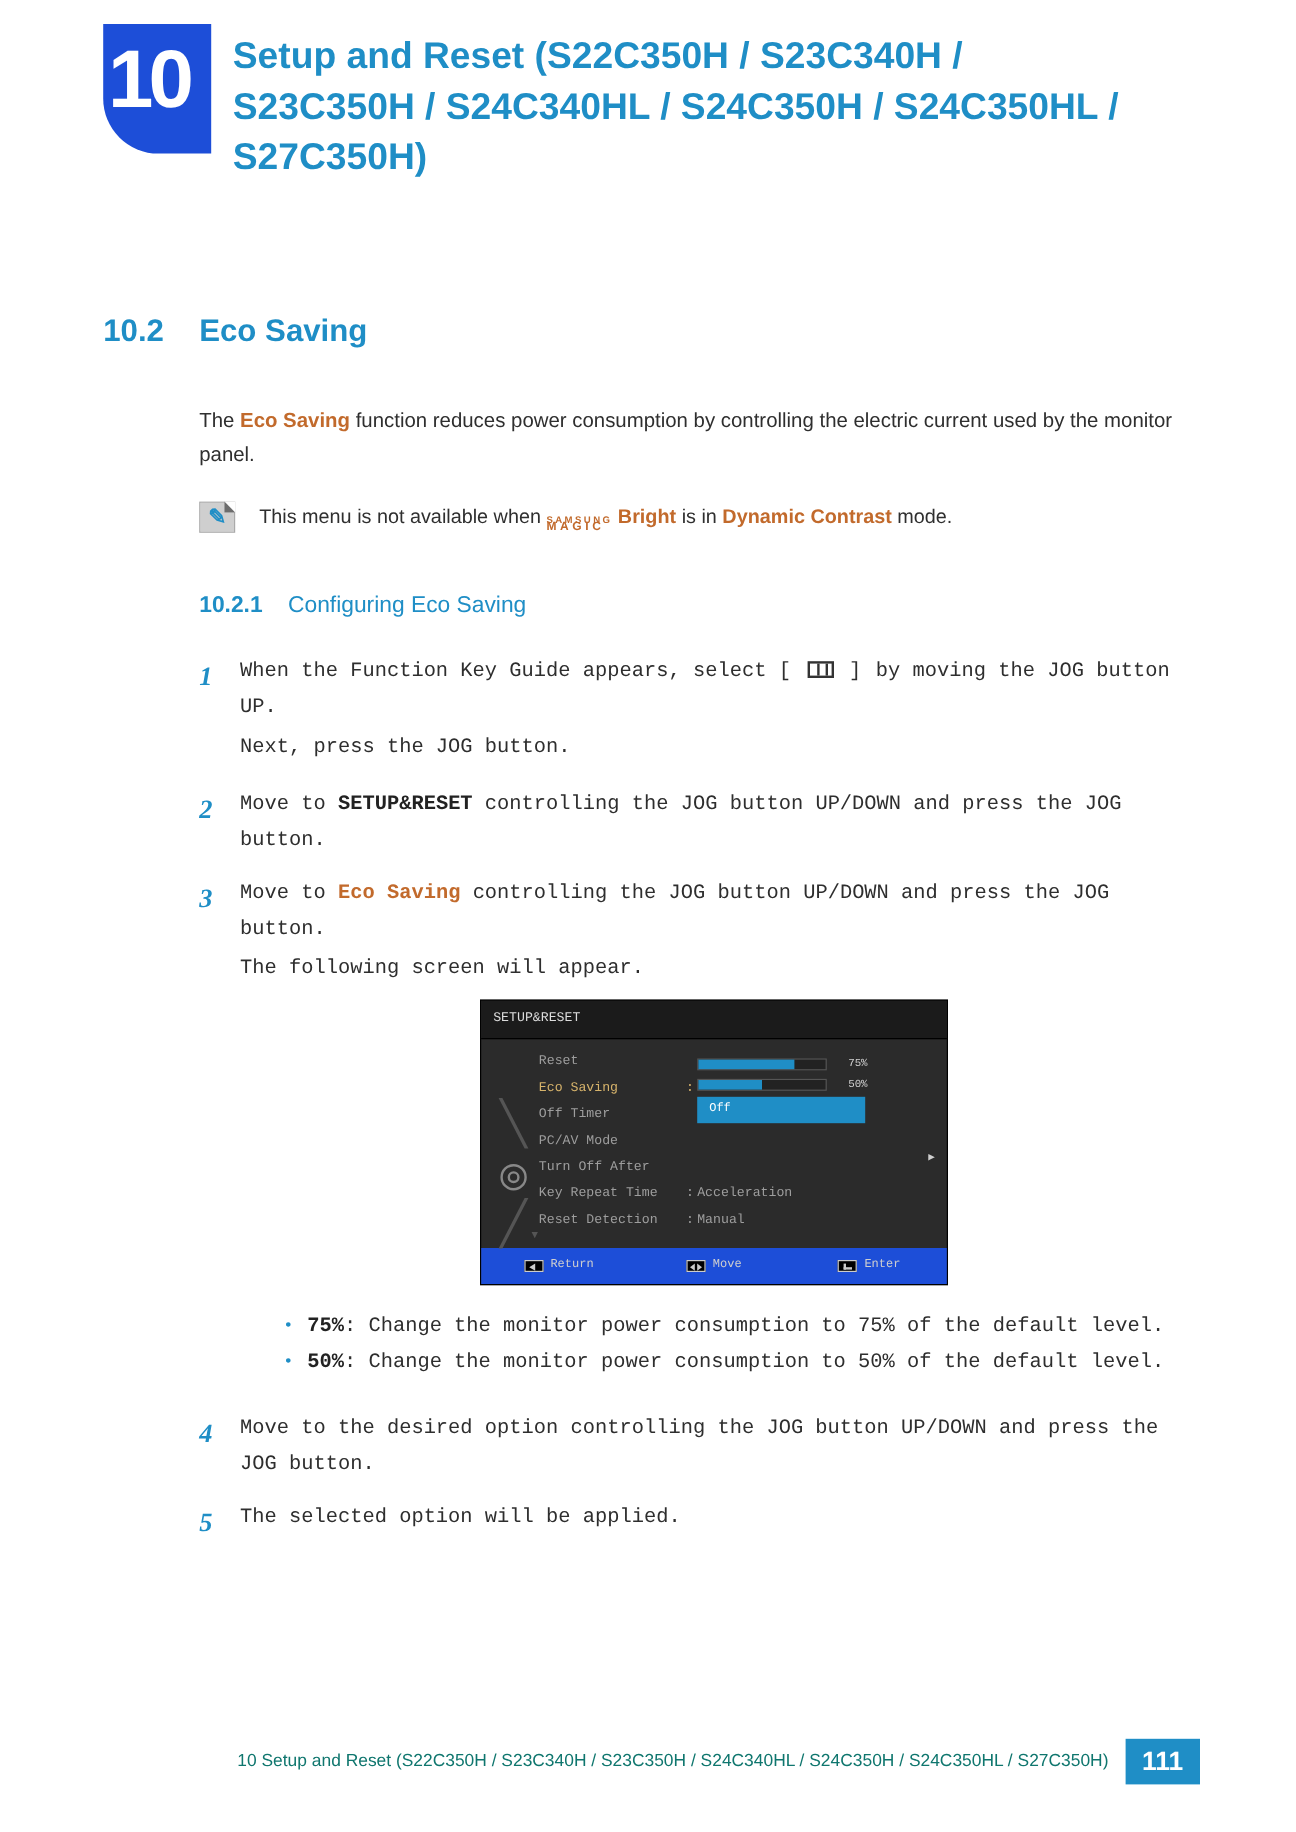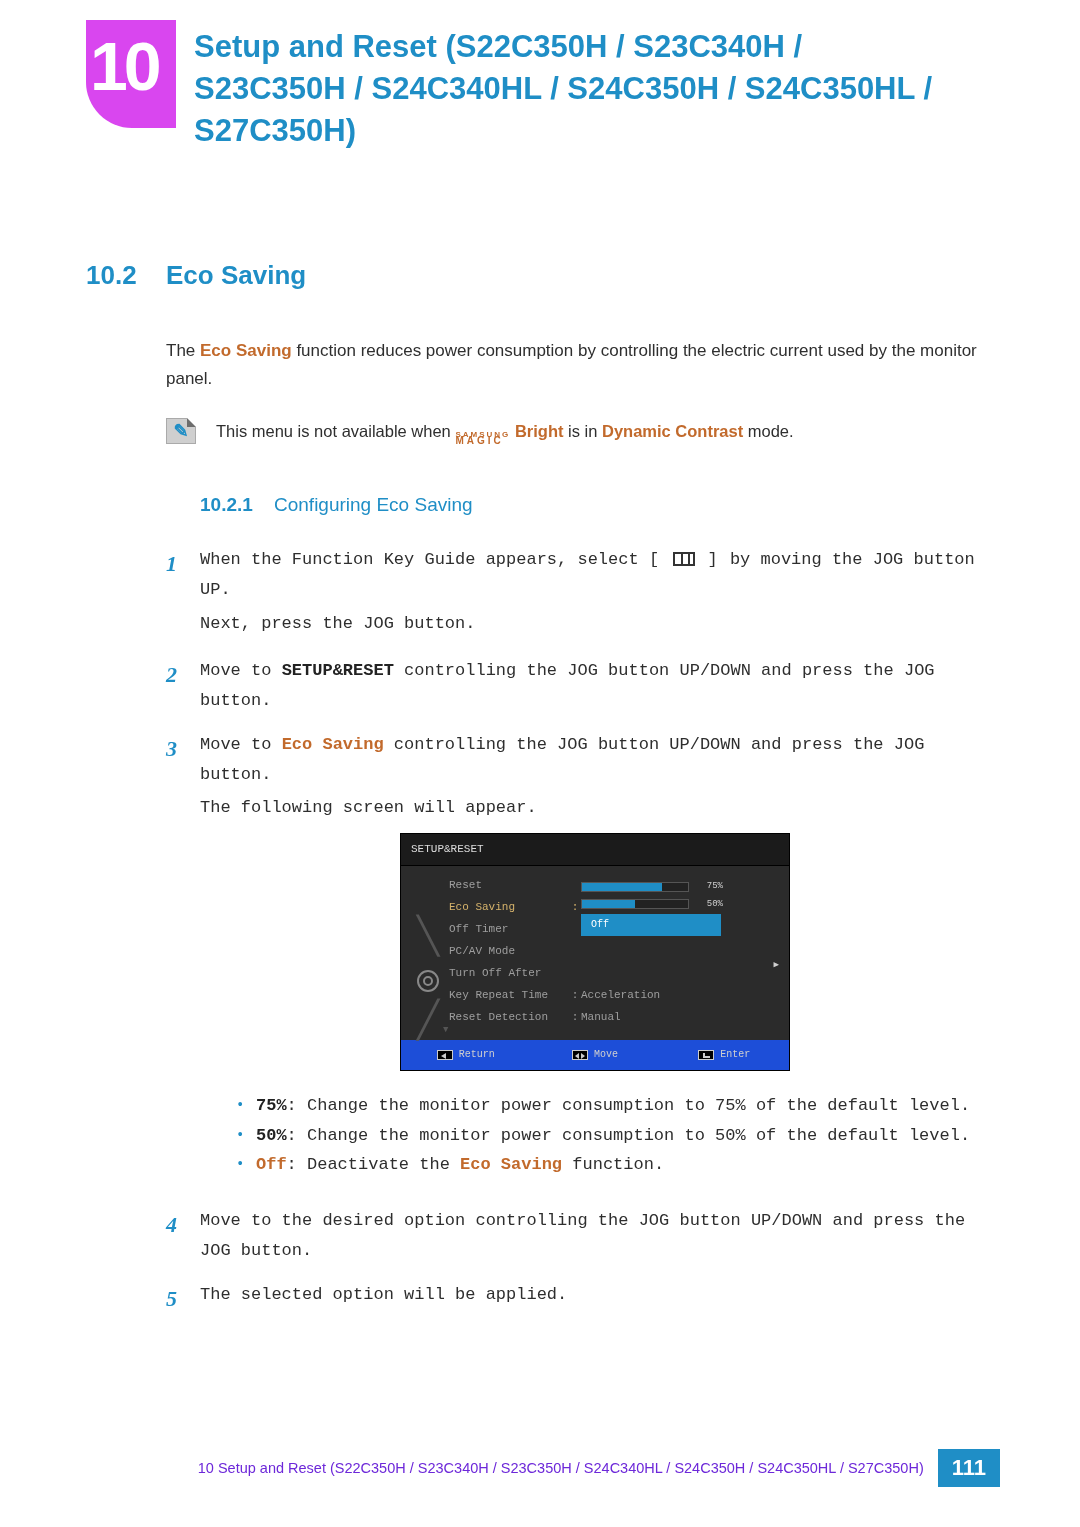--- a/index.html
+++ b/index.html
@@ -3,21 +3,21 @@
 <meta charset="utf-8">
 <style>
   * { box-sizing: border-box; margin: 0; padding: 0; }
   html, body { width: 1080px; height: 1527px; background: #fff; font-family: Arial, Helvetica, sans-serif; color: #333; }
   .page { position: relative; width: 1080px; height: 1527px; padding: 20px 80px 0 80px; }
 
   
   .chapter-header { display: flex; align-items: flex-start; margin-left: 6px; }
   .chapter-badge {
     width: 90px; height: 108px;
-    background: #d946ef;
+    background: #1d4ed8;
     border-bottom-left-radius: 46px;
     color: #fff; font-size: 68px; font-weight: 700; line-height: 1;
     padding: 12px 0 0 4px; letter-spacing: -4px;
     text-align: left;
     font-family: Arial, sans-serif;
   }
   .chapter-title {
     margin-left: 18px; margin-top: 6px;
     color: #1F8EC6; font-size: 31px; font-weight: 700; line-height: 1.35;
     max-width: 760px;
@@ -47,21 +47,21 @@
     position: absolute; right: -1px; top: -1px; width: 0; height: 0;
     border-top: 9px solid #fff; border-left: 9px solid #6d6d6d;
   }
   .note-text { font-size: 16.5px; line-height: 1.6; }
   .magic-brand { display: inline-flex; flex-direction: column; line-height: 0.62; color: #C26A2C; font-weight: 700; }
   .magic-brand .t { font-size: 8px; letter-spacing: 2px; }
   .magic-brand .b { font-size: 10px; letter-spacing: 3px; }
 
   
   .subsection-row { display: flex; align-items: baseline; margin-top: 44px; }
-  .subsection-number { color: #1F8EC6; font-size: 19px; font-weight: 700; width: 74px; margin-left: 34px; }
+  .subsection-number { color: #1F8EC6; font-size: 19px; font-weight: 700; width: 74px; }
   .subsection-title  { color: #1F8EC6; font-size: 19px; font-weight: 400; }
 
   
   .steps { margin-top: 24px; }
   .step { display: flex; margin-bottom: 14px; }
   .step-num { width: 34px; color: #1F8EC6; font-size: 22px; font-style: italic; font-family: Georgia, 'Times New Roman', serif; font-weight: 600; }
   .step-body { flex: 1; font-size: 17px; line-height: 1.75; color: #2e2e2e; font-family: Liberation Mono, monospace; }
   .step-body > p { margin-bottom: 4px; }
 
   .menu-icon-wrap { letter-spacing: 2px; }
@@ -113,21 +113,21 @@
   .dot-list { margin: 8px 0 12px 36px; }
   .dot-list li { list-style: none; position: relative; padding-left: 20px; line-height: 1.75; font-size: 17px; color:#2e2e2e; }
   .dot-list li::before { content:"•"; position:absolute; left:0; top:2px; color:#1F8EC6; font-size: 14px; }
 
   
   .page-footer {
     position: absolute; left: 0; right: 0; bottom: 40px;
     display: flex; align-items: center; justify-content: flex-end;
     padding-right: 80px; gap: 14px;
   }
-  .footer-text { font-size: 14.5px; color: #6d28d9; }
+  .footer-text { font-size: 14.5px; color: #0f766e; }
   .footer-pagebox {
     background: #1F8EC6; color: #fff; font-weight: 700;
     padding: 6px 14px; font-size: 22px;
   }
 </style>
 </head>
 <body>
 
 <div class="page">
 
@@ -269,23 +269,20 @@
             </div>
           </div>
 
           <ul class="dot-list">
             <li>
               <span class="kw-bold">75%</span><span>: Change the monitor power consumption to 75% of the default level.</span>
             </li>
             <li>
               <span class="kw-bold">50%</span><span>: Change the monitor power consumption to 50% of the default level.</span>
             </li>
-            <li>
-              <span class="kw-accent">Off</span><span>: Deactivate the </span><span class="kw-accent">Eco Saving</span><span> function.</span>
-            </li>
           </ul>
         </div>
       </div>
 
       <div class="step">
         <div class="step-num">4</div>
         <div class="step-body">Move to the desired option controlling the JOG button UP/DOWN and press the JOG button.</div>
       </div>
 
       <div class="step">

